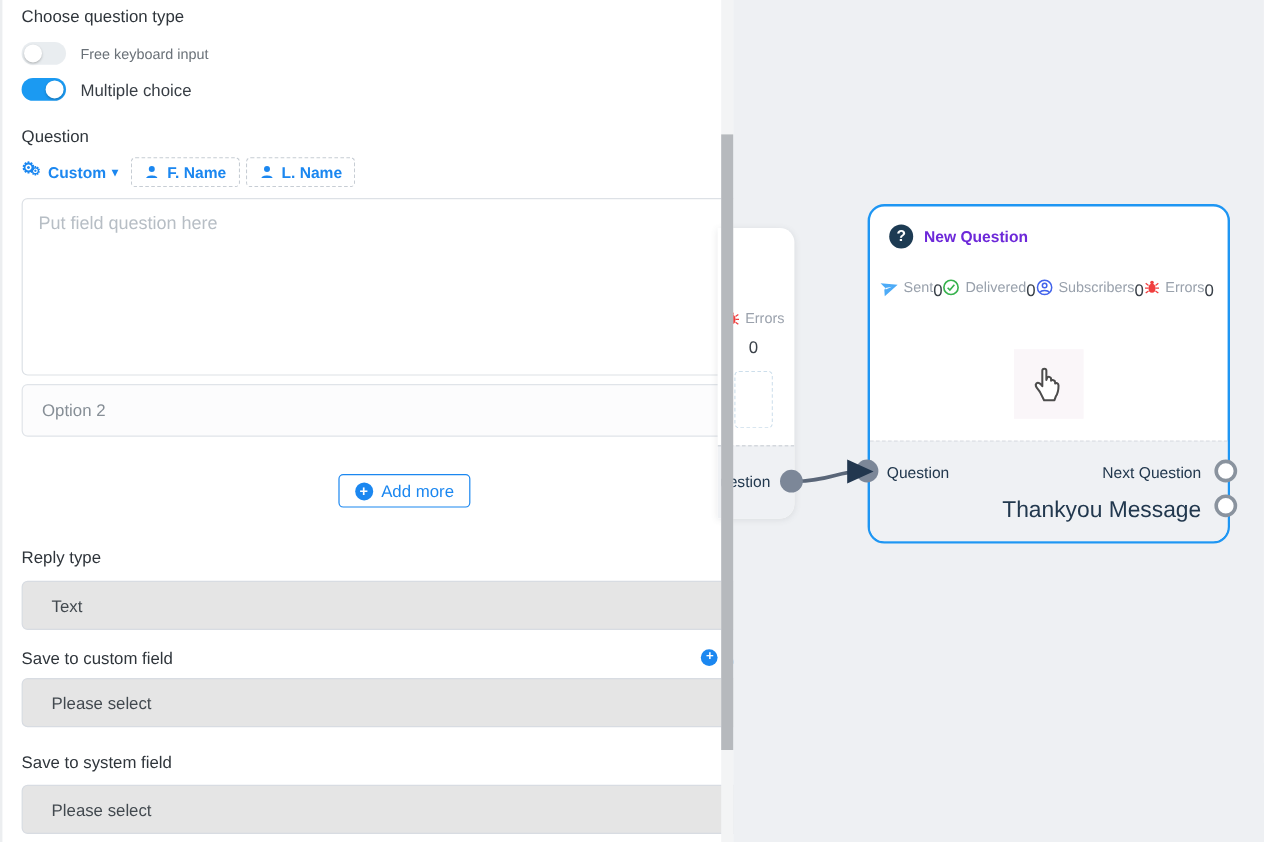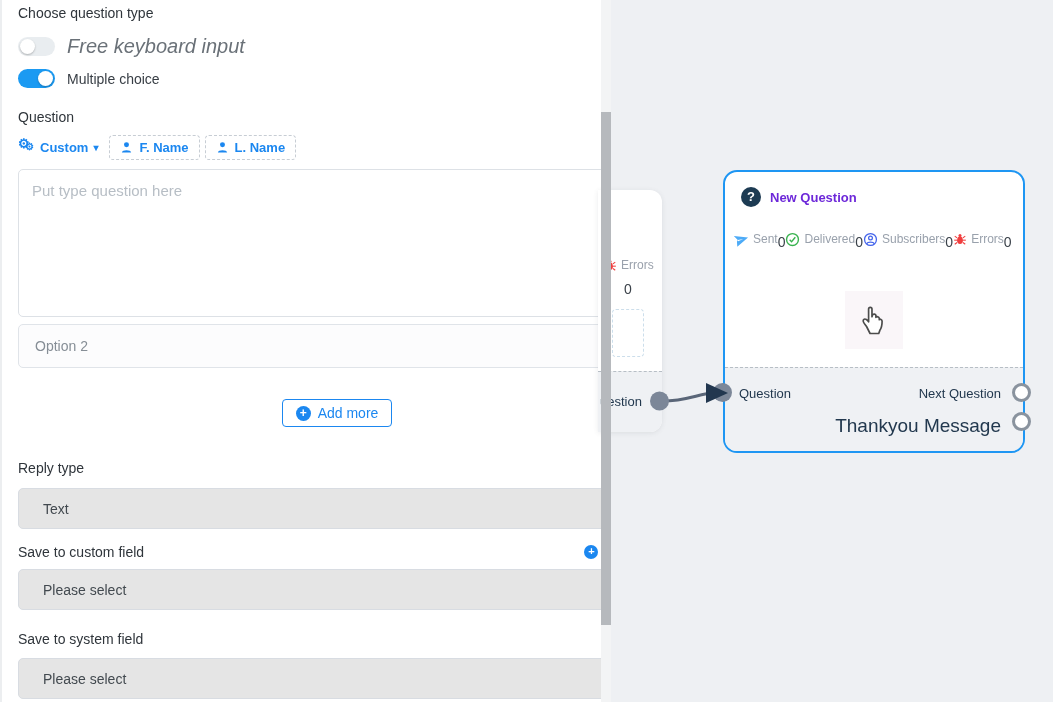--- a/index.html
+++ b/index.html
@@ -15,21 +15,21 @@
 
   .toggle-row { display:flex; align-items:center; gap:12px; margin-top:14px; }
   .toggle-row + .toggle-row { margin-top:11px; }
   .switch { width:37px; height:19px; border-radius:10px; position:relative; cursor:pointer; flex:0 0 auto; }
   .switch.off { background:#e9edf0; }
   .switch.on  { background:#1b9af2; }
   .knob { position:absolute; top:2px; width:15px; height:15px; border-radius:50%;
           background:#fff; box-shadow:0 1px 2px rgba(0,0,0,.25); }
   .switch.off .knob { left:2px; }
   .switch.on  .knob { right:2px; }
-  .toggle-label-muted { font-size:20px; color:#6a7178;font-style:italic; }
+  .toggle-label-muted { font-size:12px; color:#6a7178; }
   .toggle-label-dark  { font-size:14px; color:#383e45; }
 
   .q-label { margin-top:21px; }
 
   .chips { display:flex; align-items:center; gap:5px; margin-top:10px; }
   .custom-btn { display:flex; align-items:center; gap:5px; color:#1b87f0; font-weight:bold;
                 font-size:13px; padding:4px 6px 4px 0; cursor:pointer; }
   .gear-wrap { position:relative; width:17px; height:16px; }
   .gear-a { position:absolute; left:0; top:-4px; font-size:13px; color:#1b87f0; }
   .gear-b { position:absolute; left:7px; top:1px;  font-size:10px; color:#1b87f0; }
@@ -155,21 +155,21 @@
     <div class="chip">
       <svg class="icon-svg" width="13" height="13" viewBox="0 0 24 24" fill="#1b87f0">
           <circle cx="12" cy="7" r="4.6"></circle>
           <path d="M3.5 21c0-5.4 17-5.4 17 0z"></path>
         </svg>
       <span>L. Name</span>
     </div>
   </div>
 
   <div class="q-box">
-    <span class="q-placeholder">Put type question here</span>
+    <span class="q-placeholder">Put field question here</span>
     <span class="emoji-btn">
       <svg class="icon-svg" width="18" height="18" viewBox="0 0 24 24" fill="none" stroke="#9aa1a9" stroke-width="1.6">
         <circle cx="12" cy="12" r="9"></circle>
         <circle cx="9" cy="10" r="0.7" fill="#9aa1a9"></circle>
           <circle cx="15" cy="10" r="0.7" fill="#9aa1a9"></circle>
         <path d="M8 14c1 1.7 2.5 2.5 4 2.5s3-.8 4-2.5"></path>
       </svg>
     </span>
   </div>
 

